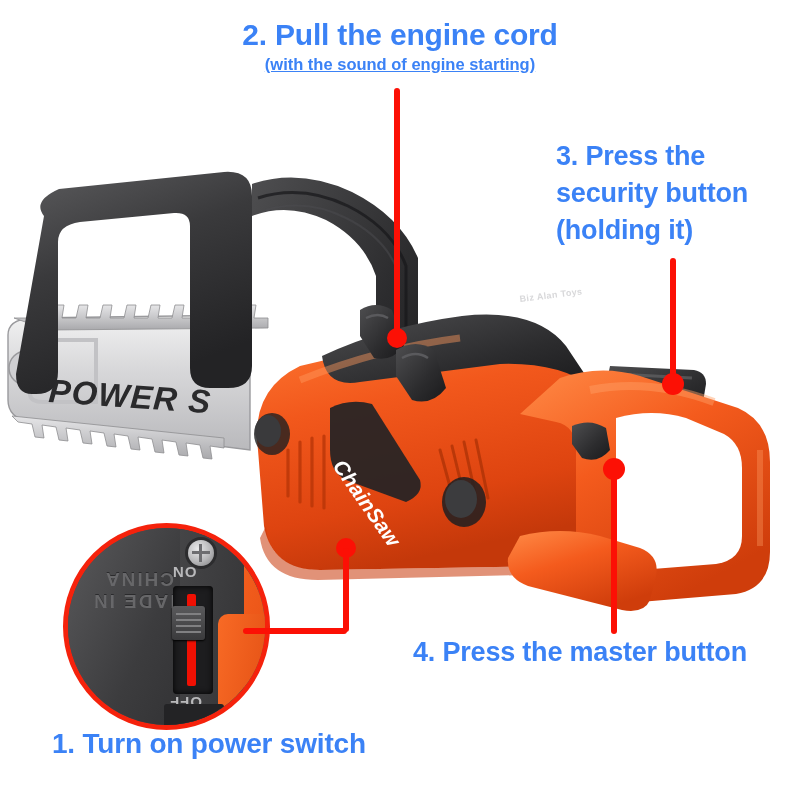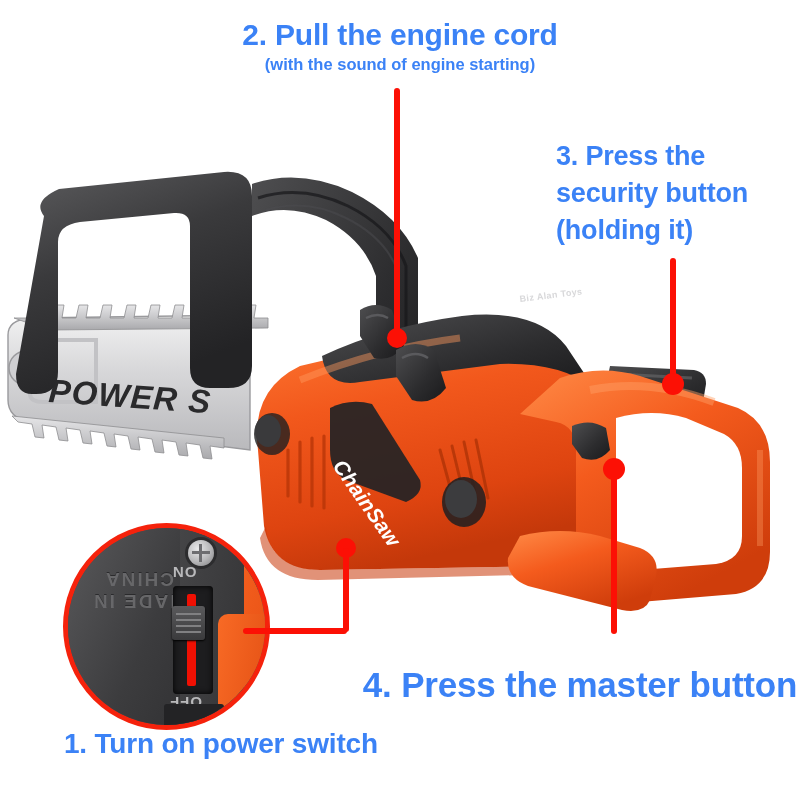--- a/index.html
+++ b/index.html
@@ -9,34 +9,34 @@
     background:#ffffff;
     font-family:"Liberation Sans", sans-serif;
     overflow:hidden;
     position:relative;
   }
   #stage{position:absolute;left:0;top:0;width:800px;height:800px;}
 
   
   .callout{position:absolute;color:#3b82f6;}
   .callout .hd{font-weight:bold;letter-spacing:-0.2px;}
-  .callout .sub{font-weight:bold;}
+  .callout .sub{font-weight:bold;text-decoration:underline;}
 
   #callout-2{left:0;top:18px;width:800px;text-align:center;}
   #callout-2 .hd{font-size:30px;line-height:34px;}
   #callout-2 .sub{font-size:16.5px;line-height:24px;}
 
   #callout-3{left:556px;top:138px;width:250px;text-align:left;}
   #callout-3 .hd{font-size:27px;line-height:37px;}
 
   #callout-4{left:360px;top:636px;width:440px;text-align:center;}
-  #callout-4 .hd{font-size:35px;line-height:33px;margin-top:32px;}
+  #callout-4 .hd{font-size:27px;line-height:33px;}
   #callout-4 .sub{font-size:15.5px;line-height:23px;}
 
-  #callout-1{left:64px;top:726px;width:420px;text-align:left;}
+  #callout-1{left:52px;top:726px;width:420px;text-align:left;}
   #callout-1 .hd{font-size:28px;line-height:36px;}
 
   
   .lead{position:absolute;background:#fc1005;}
   .vline{width:6px;border-radius:3px;}
   .hline{height:6px;border-radius:3px;}
   .dot{position:absolute;background:#fc1005;border-radius:50%;}
 
   
   #saw{position:absolute;left:0;top:150px;width:790px;height:580px;}

